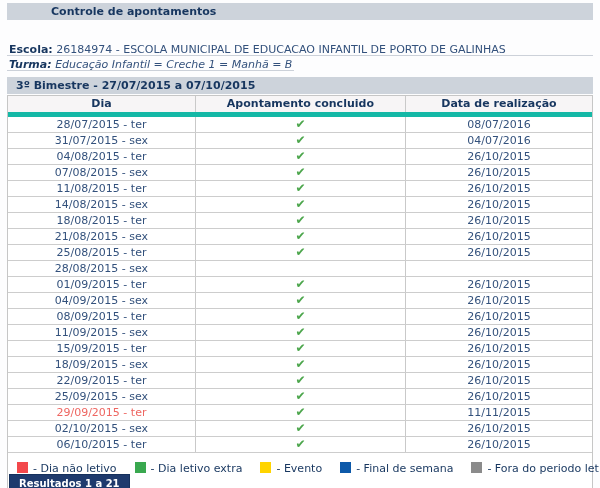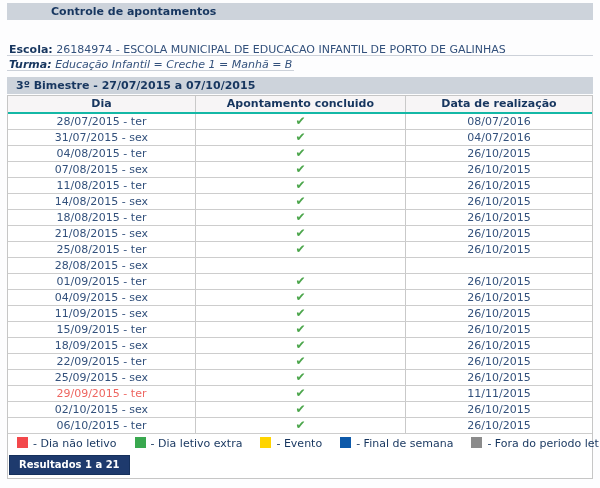--- a/index.html
+++ b/index.html
@@ -19,32 +19,32 @@
   .row-escola{margin-top:8px;}
   .two-col{display:flex;}
   .two-col .left{width:286px;margin-right:17px;}
   .two-col .right{flex:1;}
   .row-turma{width:287px;margin-bottom:0;font-style:italic;}
 
   .box{margin-top:1px;border:1px solid #c6c6c6;background:#ffffff;}
   table{width:100%;border-collapse:collapse;table-layout:fixed;}
   th{height:16px;line-height:16px;background:#f7f5f6;color:#17365f;
      font-size:11px;font-weight:bold;text-align:center;
-     border-bottom:2px solid #14b8a6;padding:0;}
+     border-bottom:5px solid #14b8a6;padding:0;}
   th.col-dia,td.col-dia{width:32%;}
   th.col-check,td.col-check{width:35.8%;}
   th.col-dia,th.col-check,td.col-dia,td.col-check{border-right:1px solid #c9c9c9;}
   td{height:15px;line-height:15px;font-size:11px;color:#33517c;text-align:center;
      border-bottom:1px solid #cdcdcd;padding:0;white-space:nowrap;overflow:hidden;}
   td.red{color:#ee6661;}
   .check{color:#4ca64c;font-size:12px;font-weight:bold;line-height:15px;}
 
   .legend{height:17px;line-height:17px;text-align:center;font-size:11px;color:#17365f;
           border-bottom:0;white-space:nowrap;}
-  .legend-item{display:inline-block;margin:0 9px;vertical-align:middle;}
+  .legend-item{display:inline-block;margin:7px 9px;vertical-align:middle;}
   .swatch{display:inline-block;width:11px;height:11px;vertical-align:-1px;margin-right:5px;}
 
   .button-row{padding:2px 0 3px 1px;}
   .results-btn{display:inline-block;background:#1e3a6d;color:#ffffff;border:1px solid #15305c;
                border-radius:0;font-family:"DejaVu Sans","Liberation Sans",sans-serif;
                font-size:10px;font-weight:bold;padding:3px 9px 4px 9px;cursor:pointer;}
 </style>
 </head>
 <body>
 
@@ -129,20 +129,25 @@
             <td class="col-dia">01/09/2015 - ter</td>
             <td class="col-check"><span class="check">✔</span></td>
             <td class="col-data">26/10/2015</td>
           </tr>
           <tr>
             <td class="col-dia">04/09/2015 - sex</td>
             <td class="col-check"><span class="check">✔</span></td>
             <td class="col-data">26/10/2015</td>
           </tr>
           <tr>
+            <td class="col-dia">08/09/2015 - ter</td>
+            <td class="col-check"><span class="check">✔</span></td>
+            <td class="col-data">26/10/2015</td>
+          </tr>
+          <tr>
             <td class="col-dia">11/09/2015 - sex</td>
             <td class="col-check"><span class="check">✔</span></td>
             <td class="col-data">26/10/2015</td>
           </tr>
           <tr>
             <td class="col-dia">15/09/2015 - ter</td>
             <td class="col-check"><span class="check">✔</span></td>
             <td class="col-data">26/10/2015</td>
           </tr>
           <tr>

